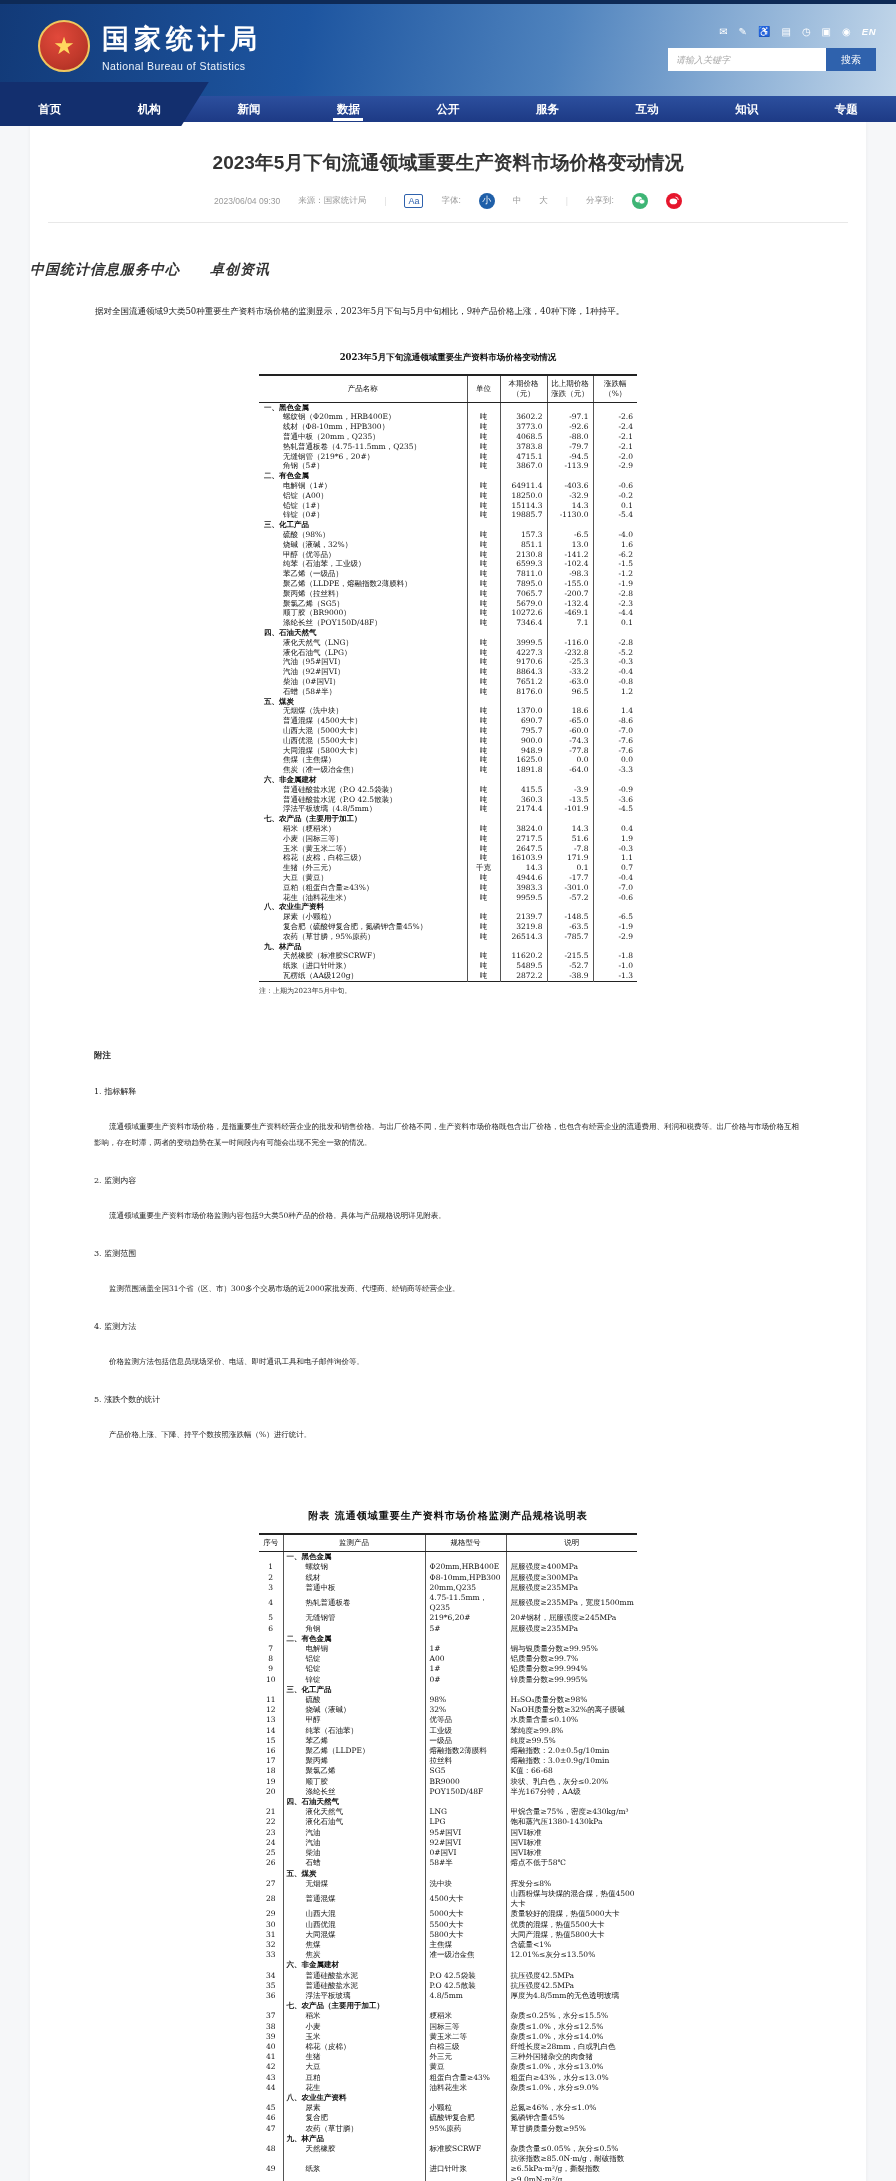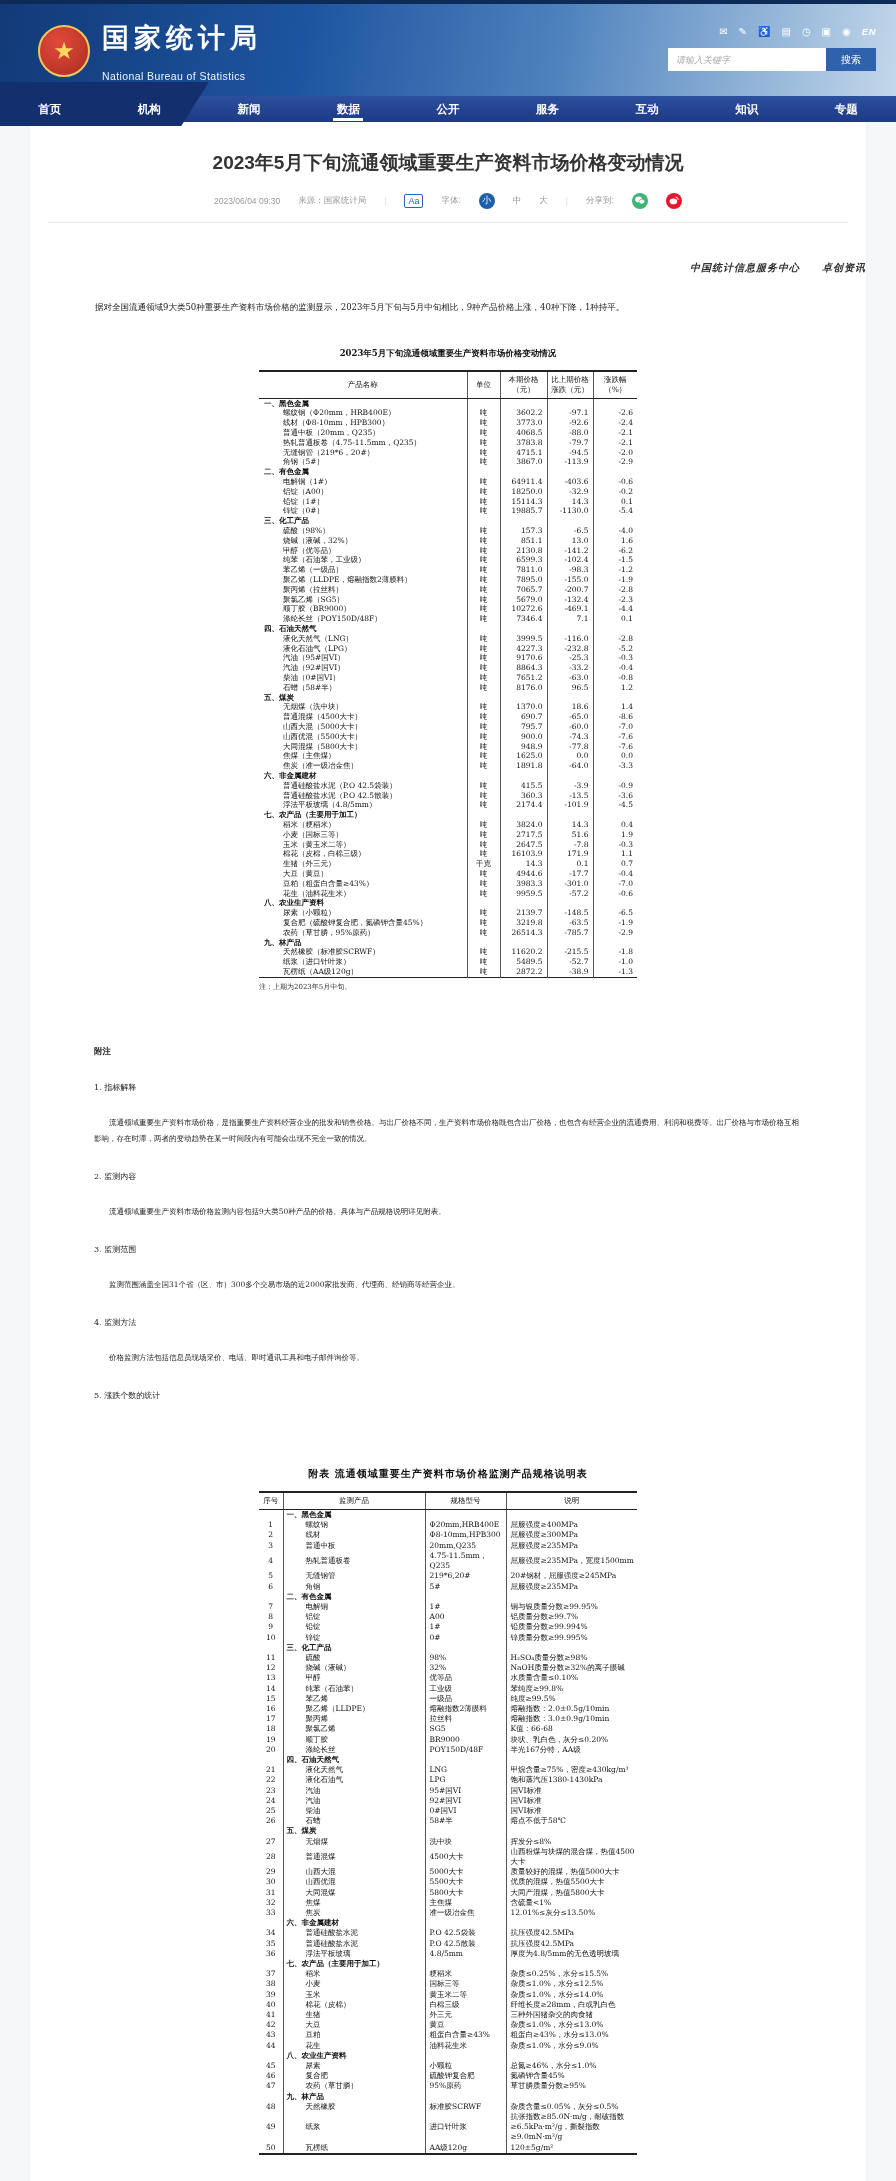--- a/index.html
+++ b/index.html
@@ -8,21 +8,21 @@
 
   
   .topstrip { height:4px; background:#0e2a56; }
   .site-header { height:92px; position:relative; overflow:hidden;
     background:linear-gradient(100deg,#123a78 0%,#1d55a0 34%,#4e82bd 62%,#9dbcdc 88%,#c3d7ea 100%); }
   .brand { position:absolute; left:38px; top:16px; display:flex; align-items:center; gap:12px; }
   .emblem { width:52px; height:52px; border-radius:50%; border:2px solid #f0c75e;
     background:radial-gradient(circle at 38% 32%,#e2493b,#c0392b 60%,#a42a20); 
     display:flex; align-items:center; justify-content:center; color:#ffd75e; font-size:24px; }
   .brand-text .cn { color:#fff; font-size:27px; font-weight:bold; letter-spacing:5px; }
-  .brand-text .en { color:#eef4fb; font-size:10.5px; margin-top:14px; letter-spacing:0.4px; }
+  .brand-text .en { color:#eef4fb; font-size:10.5px; margin-top:3px; letter-spacing:0.4px; }
   .header-right { position:absolute; right:20px; top:22px; }
   .uicons { display:flex; justify-content:flex-end; align-items:center; gap:11px; color:#fff; font-size:10px; }
   .uicon { cursor:pointer; line-height:1; }
   .lang { font-size:9.5px; font-weight:bold; letter-spacing:0.5px; cursor:pointer;font-style:italic; }
   .search-row { margin-top:11px; display:flex; }
   .search-input { width:158px; height:23px; border:none; padding:0 8px; font-size:9px; color:#333; outline:none;font-style:italic; }
   .search-input::placeholder { color:#aaa; }
   .search-btn { width:50px; height:23px; border:none; background:#2f62ad; color:#fff; font-size:10px; cursor:pointer; }
 
   
@@ -37,21 +37,21 @@
     box-shadow:0 0 4px rgba(0,0,0,0.05); }
   .article-title { text-align:center; font-size:19px; font-weight:bold; color:#333; margin:8px 60px 0; line-height:1.4; }
   .meta { margin-top:16px; display:flex; justify-content:center; align-items:center; gap:18px; color:#999; font-size:8.5px; }
   .meta .sep { color:#ddd; }
   .aa-box { border:1px solid #2f62ad; color:#2f62ad; font-size:9px; padding:1px 3px; border-radius:2px; cursor:pointer; }
   .fs { color:#999; cursor:pointer; }
   .fs.active { width:16px; height:16px; border-radius:50%; background:#1f5fa8; color:#fff; display:inline-flex; align-items:center; justify-content:center; font-size:9px; }
   .share-ic { width:16px; height:16px; border-radius:50%; display:inline-flex; align-items:center; justify-content:center; cursor:pointer; }
   .meta-divider { border:none; border-top:1px solid #e8e8e8; margin:13px 18px 0; }
 
-  .byline { margin-top:38px; text-align:right; font-family:"DejaVu Serif",serif; font-style:italic; font-weight:bold; font-size:10px; color:#333; letter-spacing:1px; }
+  .byline { margin-top:38px; text-align:left; font-family:"DejaVu Serif",serif; font-style:italic; font-weight:bold; font-size:14px; color:#333; letter-spacing:1px; }
   .intro { margin:26px 40px 0 48px; font-family:"DejaVu Serif",serif; font-size:8.5px; color:#222; text-indent:2em; line-height:1.6; }
 
   .tbl-caption { text-align:center; font-family:"DejaVu Serif",serif; font-weight:bold; color:#111; }
   .caption1 { margin-top:34px; font-size:8.5px; }
   .caption2 { margin-top:66px; font-size:10px; letter-spacing:1px; }
 
   table.data { border-collapse:collapse; margin:10px auto 0; width:378px; table-layout:fixed;
     font-family:"DejaVu Serif",serif; color:#111; border-top:2px solid #222; }
   table.data th { font-weight:normal; font-size:7.5px; border-bottom:1px solid #222; padding:3px 1px; line-height:1.3; }
   table.data th + th, table.data td + td { border-left:1px solid #555; }
@@ -601,20 +601,21 @@
       <div id="notes-list">
           <div class="note-heading">1. 指标解释</div>
           <div class="note-body">流通领域重要生产资料市场价格，是指重要生产资料经营企业的批发和销售价格。与出厂价格不同，生产资料市场价格既包含出厂价格，也包含有经营企业的流通费用、利润和税费等。出厂价格与市场价格互相影响，存在时滞，两者的变动趋势在某一时间段内有可能会出现不完全一致的情况。</div>
           <div class="note-heading">2. 监测内容</div>
           <div class="note-body">流通领域重要生产资料市场价格监测内容包括9大类50种产品的价格。具体与产品规格说明详见附表。</div>
           <div class="note-heading">3. 监测范围</div>
           <div class="note-body">监测范围涵盖全国31个省（区、市）300多个交易市场的近2000家批发商、代理商、经销商等经营企业。</div>
           <div class="note-heading">4. 监测方法</div>
           <div class="note-body">价格监测方法包括信息员现场采价、电话、即时通讯工具和电子邮件询价等。</div>
           <div class="note-heading">5. 涨跌个数的统计</div>
+          <div class="note-body">产品价格上涨、下降、持平个数按照涨跌幅（%）进行统计。</div>
         </div>
     </section>
 
     <div class="tbl-caption caption2">附表  流通领域重要生产资料市场价格监测产品规格说明表</div>
     <table class="data" id="spec-table">
       <colgroup>
           <col style="width:24px">
           <col style="width:142px">
           <col style="width:81px">
           <col style="width:131px">

